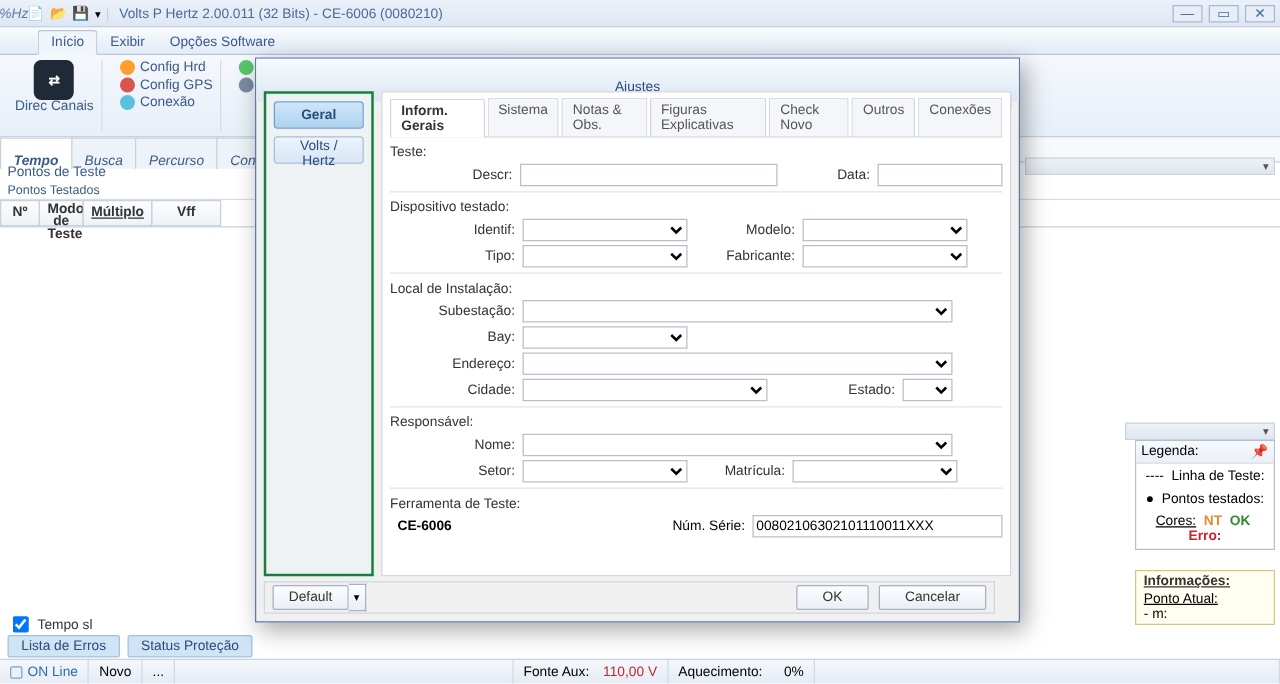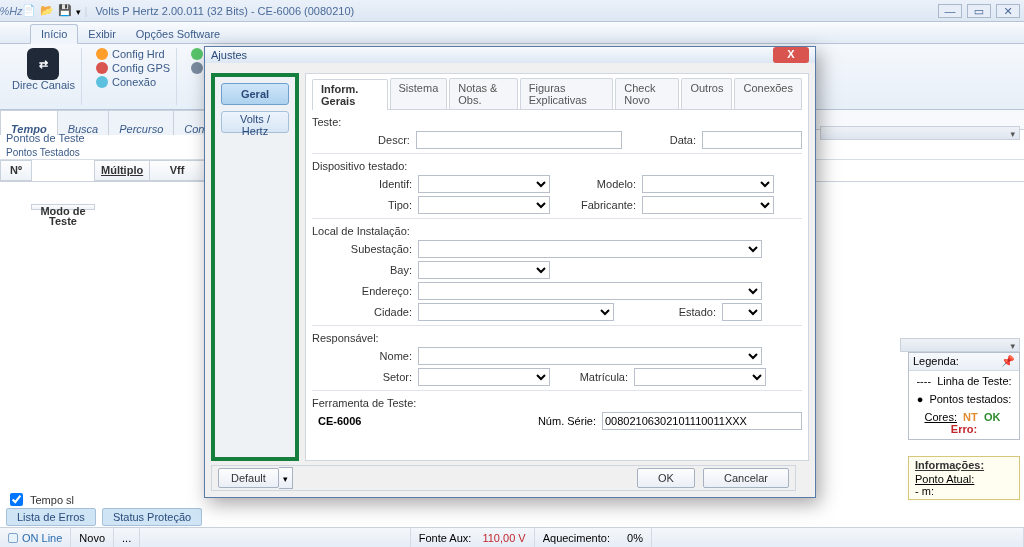--- a/index.html
+++ b/index.html
@@ -20,42 +20,42 @@
 .rg-items a { color:#3a5a88; display:flex; align-items:center; gap:4px; }
 .rg-items .dot { width:12px; height:12px; border-radius:50%; }
 .rg-footer { color:#7a8aa0; font-size:10px; margin-top:auto; }
 .worktabs { height:20px; display:flex; border-bottom:1px solid #c8d1dc; background:#f7f9fc; }
 .worktabs .wt { padding: 12px 10px; border:1px solid #c8d1dc; border-bottom:none; background:#eef3f9; margin-right:-1px; color:#3a5a88;font-style:italic;}
 .worktabs .wt.active { background:#fff; font-weight:bold; }
 .subheader { padding: 2px 6px; color:#3a5a88; font-size:11px; }
 .subheader2 { padding: 1px 6px; color:#3a5a88; font-size:10px; border-bottom:1px solid #d7dde5;}
 .table-head { display:flex; height:22px; border-bottom:1px solid #c8d1dc; }
 .table-head div { border:1px solid #c8d1dc; background:linear-gradient(#fdfdfe,#eef2f7); padding:3px 6px; font-weight:bold; color:#333; margin-right:-1px; text-align:center; }
-.th-n { width:32px; } .th-modo { width:64px;margin-top:44px; } .th-mult { width:56px;text-decoration:underline; } .th-vff { width:56px; }
+.th-n { width:32px; } .th-modo { width:36px; } .th-mult { width:56px;text-decoration:underline; } .th-vff { width:56px; }
 .lower-check { position:absolute; left:6px; top:490px; display:flex; align-items:center; gap:4px; color:#333;}
 .bottom-tabs { position:absolute; left:6px; top:508px; display:flex; gap:6px; }
 .bottom-tabs .bt { background:#cfe5f6; border:1px solid #a6c0da; padding:2px 10px; color:#2a4a7a; border-radius:2px; }
 .statusbar { position:absolute; left:0; right:0; bottom:0; height:20px; background:linear-gradient(#f4f7fb,#e6ecf5); border-top:1px solid #c8d1dc; display:flex; align-items:flex-start; font-size:11px; }
 .statusbar .cell { padding:0 8px; border-right:1px solid #d3dae4; height:100%; display:flex; align-items:center; gap:4px; }
 .sb-online .led { width:10px;height:10px;border:1px solid #7fa3c9;border-radius:2px;background:#e8f2fb;}
 .sb-red { color:#c1272d; }
 .right-panel { position:absolute; right:4px; top:340px; width:112px; border:1px solid #b7bfcb; background:#fff;text-align:center; }
 .right-panel .hdr { background:linear-gradient(#f7f9fc,#eaeff6); padding:2px 4px; border-bottom:1px solid #d3dae4; display:flex; }
 .right-panel .body { padding:4px 6px; display:flex; flex-direction:column; gap:6px; font-size:10px; }
 .info-box { position:absolute; right:4px; top:456px; width:112px; border:1px solid #d6c77a; background:#fffef0; padding:2px 6px; font-size:10px;}
 .info-box .t { font-weight:bold; text-decoration:underline; color:#333;}
 .dropdown-strip { position:absolute; right:4px; top:338px; width:120px; height:14px; background:linear-gradient(#eef2f7,#dfe6ef); border:1px solid #c8d1dc; display:flex; justify-content:flex-end; align-items:center; padding-right:4px; color:#555;}
 .dropdown-strip2 { position:absolute; right:4px; top:126px; width:200px; height:14px; background:linear-gradient(#eef2f7,#dfe6ef); border:1px solid #c8d1dc; display:flex; justify-content:flex-end; align-items:center; padding-right:4px; color:#555;}
 
 
 .modal { position:absolute; left:204px; top:46px; width:612px; height:452px; background:#f0f0f0; border:1px solid #5a7aa8; box-shadow: 4px 6px 18px rgba(0,0,0,0.35); }
-.modal .m-title { height:16px; background:linear-gradient(#f7fafd,#dce7f3); display:flex; align-items:center; padding:0 6px; color:#2a4a7a;}
+.modal .m-title { height:16px; background:linear-gradient(#f7fafd,#dce7f3); display:flex; align-items:center; padding:17px 6px; color:#2a4a7a;flex-direction:column;}
 .modal .m-close { margin-left:auto; width:36px; height:16px; background:#d9534f; color:#fff; text-align:center; border-radius:3px; line-height:14px; font-weight:bold;}
 .modal .m-body { position:absolute; top:26px; left:6px; right:6px; bottom:36px; display:flex; gap:6px; }
-.side { width:88px; background:#eef2f5; border:4px solid #15803d; padding:6px; display:flex; flex-direction:column; gap:6px;}
+.side { width:88px; background:#eef2f5; border:2px solid #15803d; padding:6px; display:flex; flex-direction:column; gap:6px;}
 .side button { height:22px; border:1px solid #a6c0da; background:linear-gradient(#ecf4fc,#d7e6f5); color:#2a4a7a; border-radius:3px;}
 .side button.active { background:linear-gradient(#cfe5f9,#aed2ef); border-color:#6fa0cd; font-weight:bold;}
 .main { flex:1; background:#fff; border:1px solid #cfd6df; padding:4px 6px; overflow:hidden; }
 .dlg-tabs { display:flex; gap:2px; border-bottom:1px solid #cfd6df; }
 .dlg-tabs .dt { padding:3px 8px; border:1px solid #cfd6df; border-bottom:none; background:#f4f6f9; color:#555; border-radius:2px 2px 0 0;}
 .dlg-tabs .dt.active { background:#fff; font-weight:bold; color:#333; position:relative; top:1px; }
 .section-label { color:#333; margin:6px 0 2px 0; }
 .row { display:flex; align-items:center; margin:3px 0; gap:6px;}
 .lbl { width:100px; text-align:right; color:#333; }
 .row input[type=text], .row select { height:18px; border:1px solid #b7bfcb; background:#fff; padding:0 2px; }

